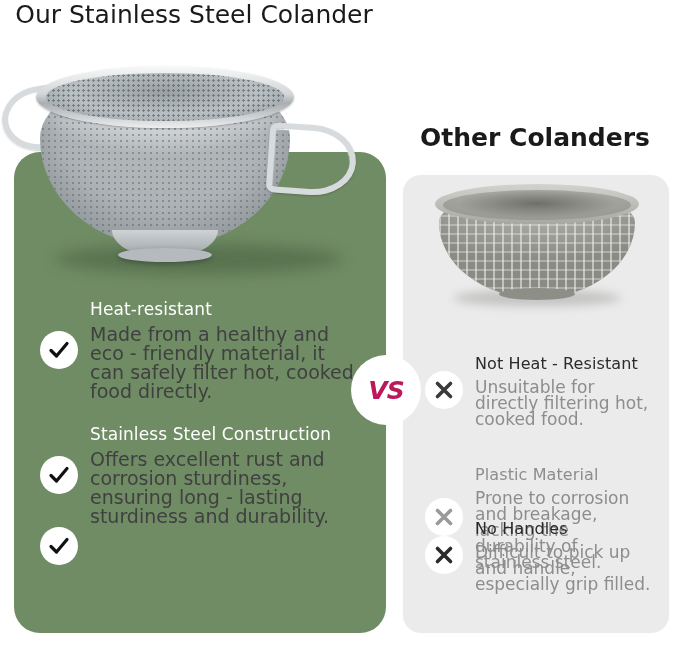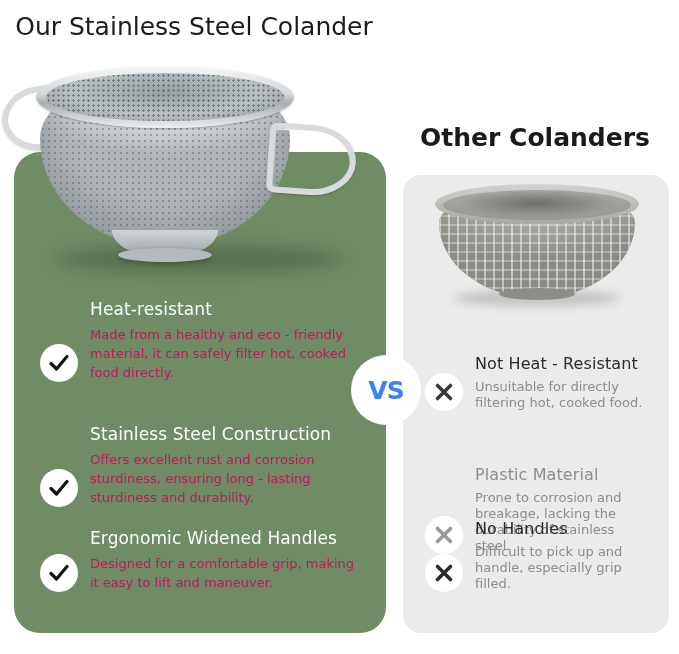--- a/index.html
+++ b/index.html
@@ -13,21 +13,21 @@
     position: relative;
     overflow: hidden;
     font-family: "DejaVu Sans", sans-serif;
     color: #231f20;
   }
 
   
   #our-title {
     position: absolute;
     left: 14px;
-    top: 12px;
+    top: 0px;
     width: 360px;
     text-align: center;
     font-size: 25px;
     line-height: 30px;
     font-weight: 400;
     color: #1a1a1a;
     letter-spacing: 0px;
   }
   #other-title {
     position: absolute;
@@ -232,21 +232,21 @@
     height: 16px;
     border-radius: 50%;
     background: rgba(120,120,118,0.35);
     filter: blur(5px);
   }
 
   
   .feature {
     position: absolute;
     display: flex;
-    align-items: flex-end;
+    align-items: center;
   }
   .badge {
     flex: 0 0 auto;
     width: 38px;
     height: 38px;
     border-radius: 50%;
     background: #ffffff;
     display: flex;
     align-items: center;
     justify-content: center;
@@ -260,45 +260,46 @@
   .ftext { padding-top: 1px; }
   .ftitle {
     font-size: 17px;
     line-height: 21px;
     color: #ffffff;
     font-weight: 400;
     margin: 0 0 5px 0;
     letter-spacing: .1px;
   }
   .fdesc {
-    font-size: 13px;
+    font-size: 19px;
     line-height: 19px;
-    color: #be185d;
+    color: #404040;
     margin: 0;
     max-width: 268px;
   }
   .other .ftitle { color: #2b2b2b; font-size: 16px; }
-  .other .fdesc { color: #8d8d8d; font-size: 13px; line-height: 16px; max-width: 178px; }
+  .other .fdesc { color: #8d8d8d; font-size: 17px; line-height: 16px; max-width: 178px; }
   .other .ftitle.muted { color: #8d8d8d; }
 
   
   #vs-badge {
     position: absolute;
     left: 351px;
     top: 355px;
     width: 70px;
     height: 70px;
     border-radius: 50%;
     background: #ffffff;
     display: flex;
     align-items: center;
     justify-content: center;
     font-size: 25px;
+    font-style: italic;
     font-weight: 700;
-    color: #3b82f6;
+    color: #be185d;
     letter-spacing: -1px;
   }
 </style>
 </head>
 <body>
 
 <div id="green-panel"></div>
 <div id="gray-panel"></div>
 
 <div id="our-title">Our Stainless Steel Colander</div>
@@ -352,24 +353,20 @@
     <p class="fdesc">Offers excellent rust and corrosion sturdiness, ensuring long - lasting sturdiness and durability.</p>
   </div>
 </div>
 
 <div class="feature ours" style="left:40px; top:527px; width:340px;">
   <div class="badge">
     <svg width="22" height="22" viewBox="0 0 22 22" aria-hidden="true">
       <path d="M3 11.5 L8.5 17 L19 4.5" fill="none" stroke="#111111" stroke-width="3.2" stroke-linecap="round" stroke-linejoin="round"></path>
     </svg>
   </div>
-  <div class="ftext">
-    <p class="ftitle"> Ergonomic Widened Handles</p>
-    <p class="fdesc">Designed for a comfortable grip, making it easy to lift and maneuver.</p>
-  </div>
 </div>
 
 <div class="feature other" style="left:425px; top:352px; width:240px;">
   <div class="badge gray">
     <svg width="22" height="22" viewBox="0 0 22 22" aria-hidden="true">
       <path d="M4.5 4.5 L17.5 17.5 M17.5 4.5 L4.5 17.5" fill="none" stroke="#3a3a3a" stroke-width="3.6" stroke-linecap="round"></path>
     </svg>
   </div>
   <div class="ftext">
     <p class="ftitle">Not Heat - Resistant</p>

